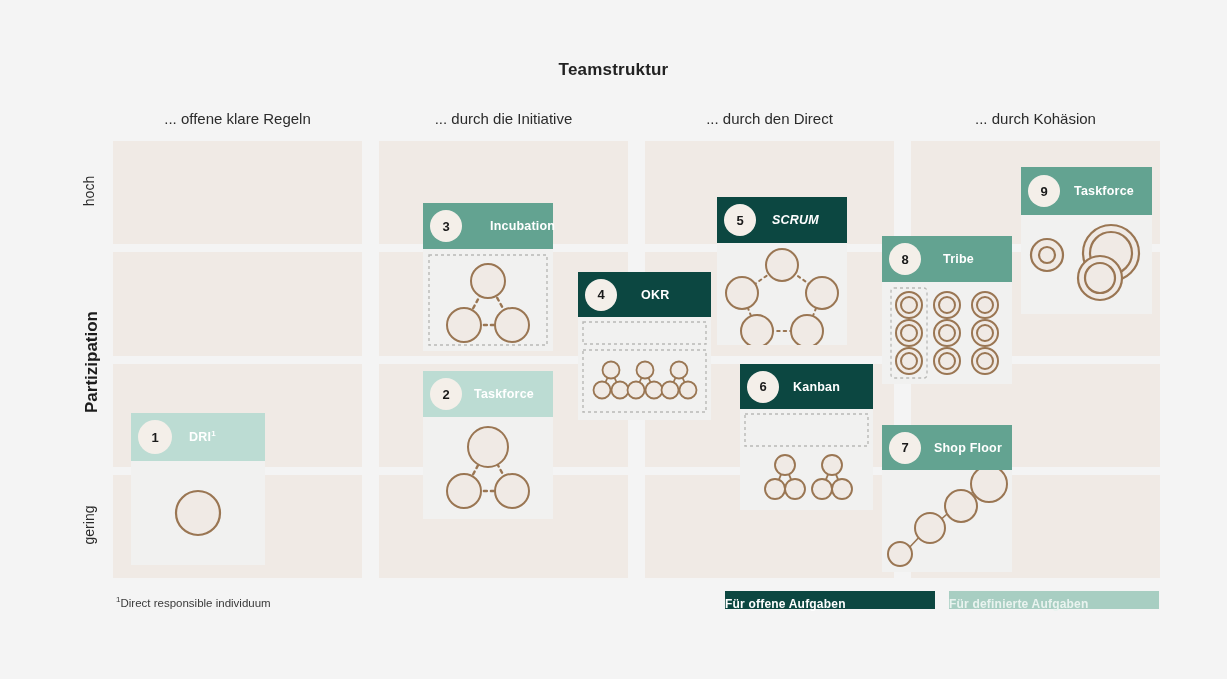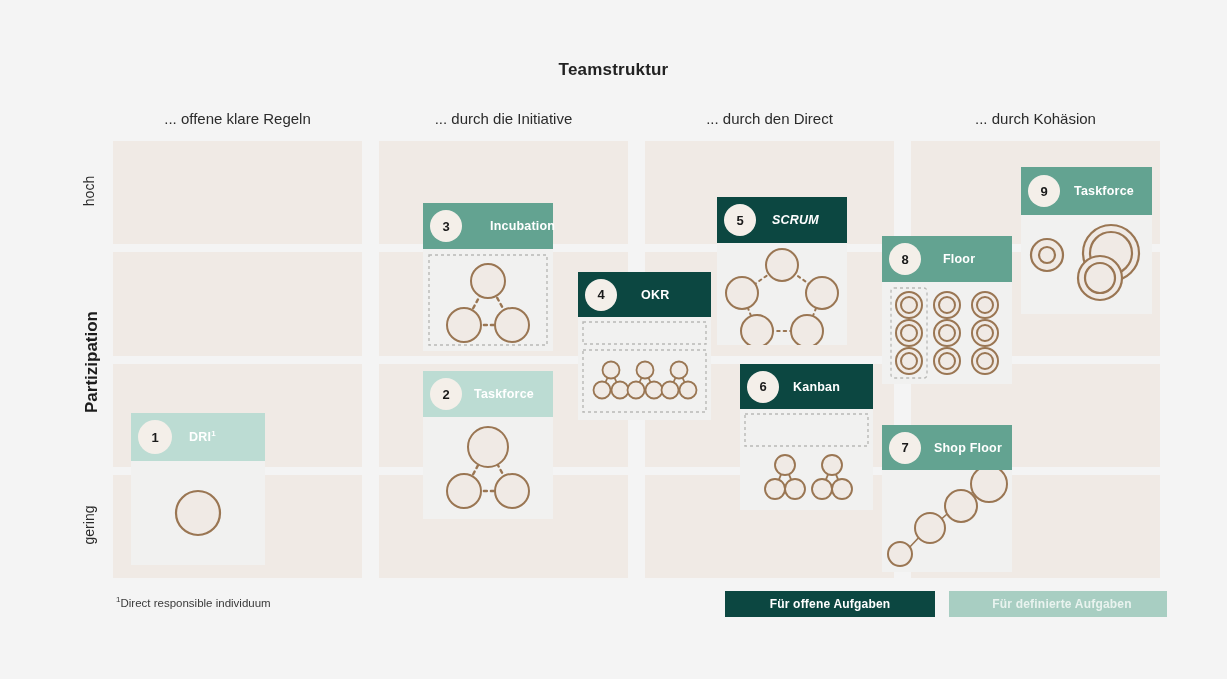--- a/index.html
+++ b/index.html
@@ -73,26 +73,26 @@
 
   
   .footnote{
     position:absolute;left:116px;top:595px;
     font-size:11.5px;color:#3a3a3a;
   }
   .footnote sup{font-size:8px;}
 
   
   .legend-btn{
-    position:absolute;height:26px;line-height:26px;
-    text-align:center;font-size:12px;font-weight:bold;color:#ffffff;
+    position:absolute;height:18px;line-height:26px;
+    text-align:left;font-size:12px;font-weight:bold;color:#ffffff;
     letter-spacing:.2px;
   }
   .legend-dark{background:#0c4741;}
-  .legend-light{background:#a8cec2;color:#e9f3ef;padding-left:8px;}
+  .legend-light{background:#a8cec2;color:#e9f3ef;}
 </style>
 </head>
 <body>
 
 <div class="stage">
 
   <div class="title">Teamstruktur</div>
 
   <div class="colhead" style="left:113px;width:249px;">... offene klare Regeln</div>
   <div class="colhead" style="left:379px;width:249px;">... durch die Initiative</div>
@@ -265,21 +265,21 @@
             <circle cx="65" cy="79" r="13" stroke-width="2"></circle>
               <circle cx="65" cy="79" r="8" stroke-width="2" fill="none"></circle>
             <circle cx="103" cy="79" r="13" stroke-width="2"></circle>
               <circle cx="103" cy="79" r="8" stroke-width="2" fill="none"></circle>
           </g>
         </g>
       </svg>
     </div>
     <div class="card-head hd-mid" style="width:130px;height:46px;padding-left:7px;">
       <div class="badge" style="width:32px;height:32px;">8</div>
-      <div class="card-title" style="margin-left:22px;">Floor</div>
+      <div class="card-title" style="margin-left:22px;">Tribe</div>
     </div>
   </div>
 
   <div class="card" style="left:882px;top:425px;width:130px;height:147px;">
     <div class="card-body" style="top:45px;width:130px;height:102px;">
       <svg width="130" height="102" viewBox="0 0 130 102">
         <g stroke="#9a7653" fill="#f0eae5" stroke-width="2">
           <line x1="25" y1="80" x2="42" y2="62" stroke-width="1.6"></line>
           <polygon points="44,60 38,62 42,66" fill="#9a7653" stroke="none"></polygon>
           <line x1="56" y1="52" x2="72" y2="38" stroke-width="1.6"></line>

